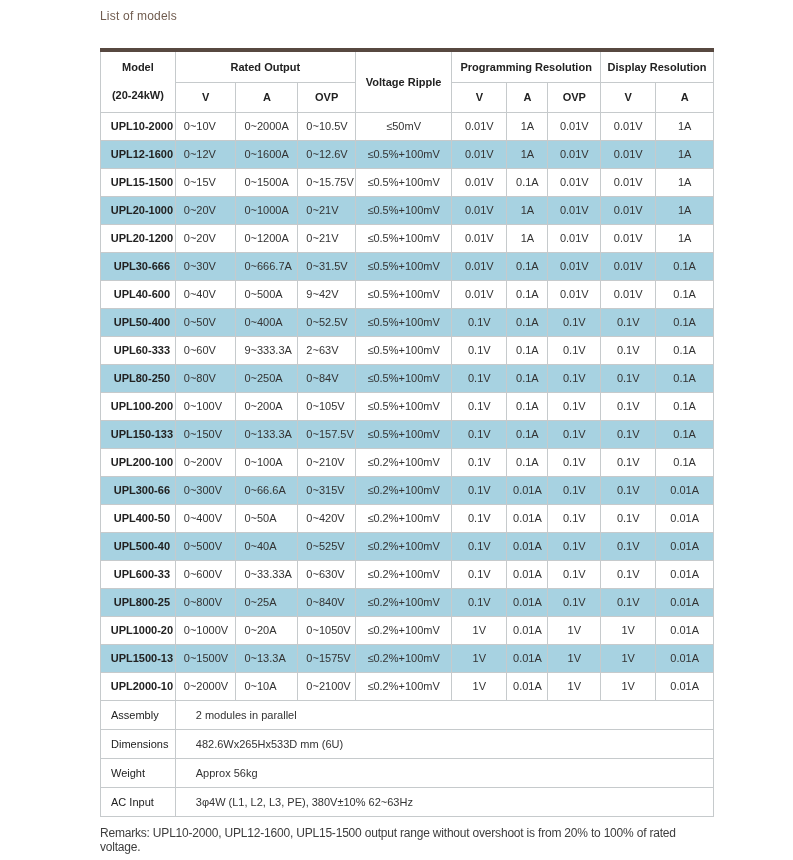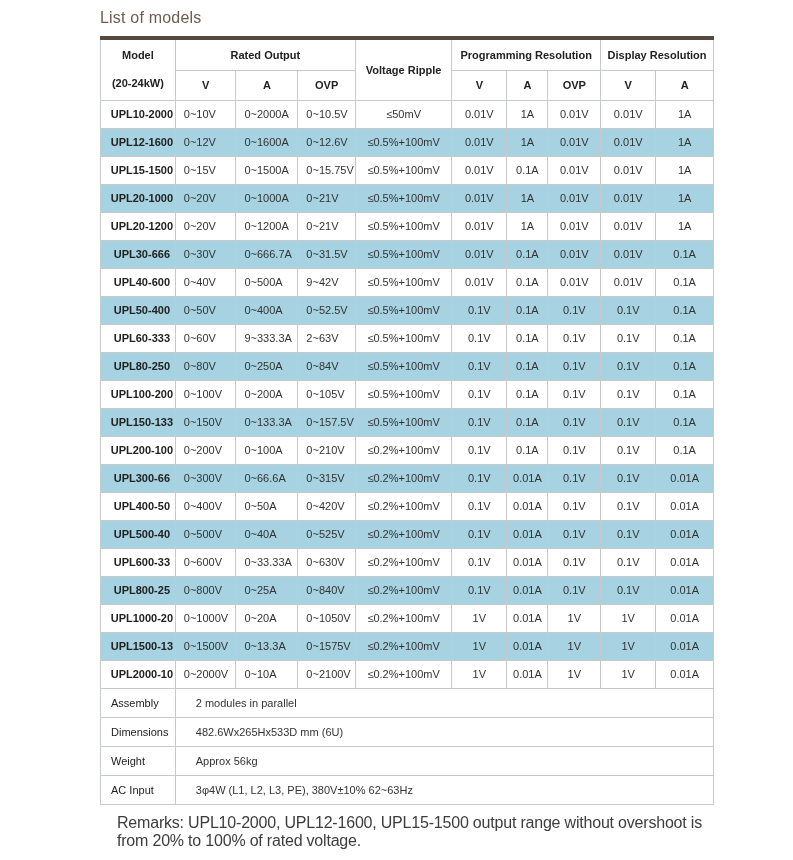--- a/index.html
+++ b/index.html
@@ -8,25 +8,25 @@
     width: 793px;
     height: 860px;
     font-family: "Liberation Sans", sans-serif;
     color: #333;
     overflow: hidden;
   }
   .page {
     padding: 9px 79px 0 100px;
   }
   .page-title {
-    font-size: 16px;
+    font-size: 12px;
     font-weight: 400;
     color: #6f5b4e;
     letter-spacing: 0.2px;
-    margin-bottom: 9px;
+    margin-bottom: 25px;
   }
   table.models {
     width: 614px;
     border-collapse: collapse;
     table-layout: fixed;
     border-top: 4px solid #574840;
     border-left: 1px solid #c6cacc;
     border-right: 1px solid #c6cacc;
     border-bottom: 1px solid #c6cacc;
     font-size: 11px;
@@ -58,24 +58,23 @@
     text-align: left !important;
     padding-left: 10px;
     color: #222;
   }
   td.spec-value {
     text-align: left !important;
     padding-left: 20px;
   }
   .remarks {
     margin-top: 9px;
-    font-size: 16px;
+    font-size: 12px;
     color: #3d3d3d;
     letter-spacing: -0.2px;
-    margin-left: 17px;
   }
 </style>
 </head>
 <body>
 
 <div class="page">
   <h2 class="page-title">List of models</h2>
 
   <table class="models">
     <colgroup>

